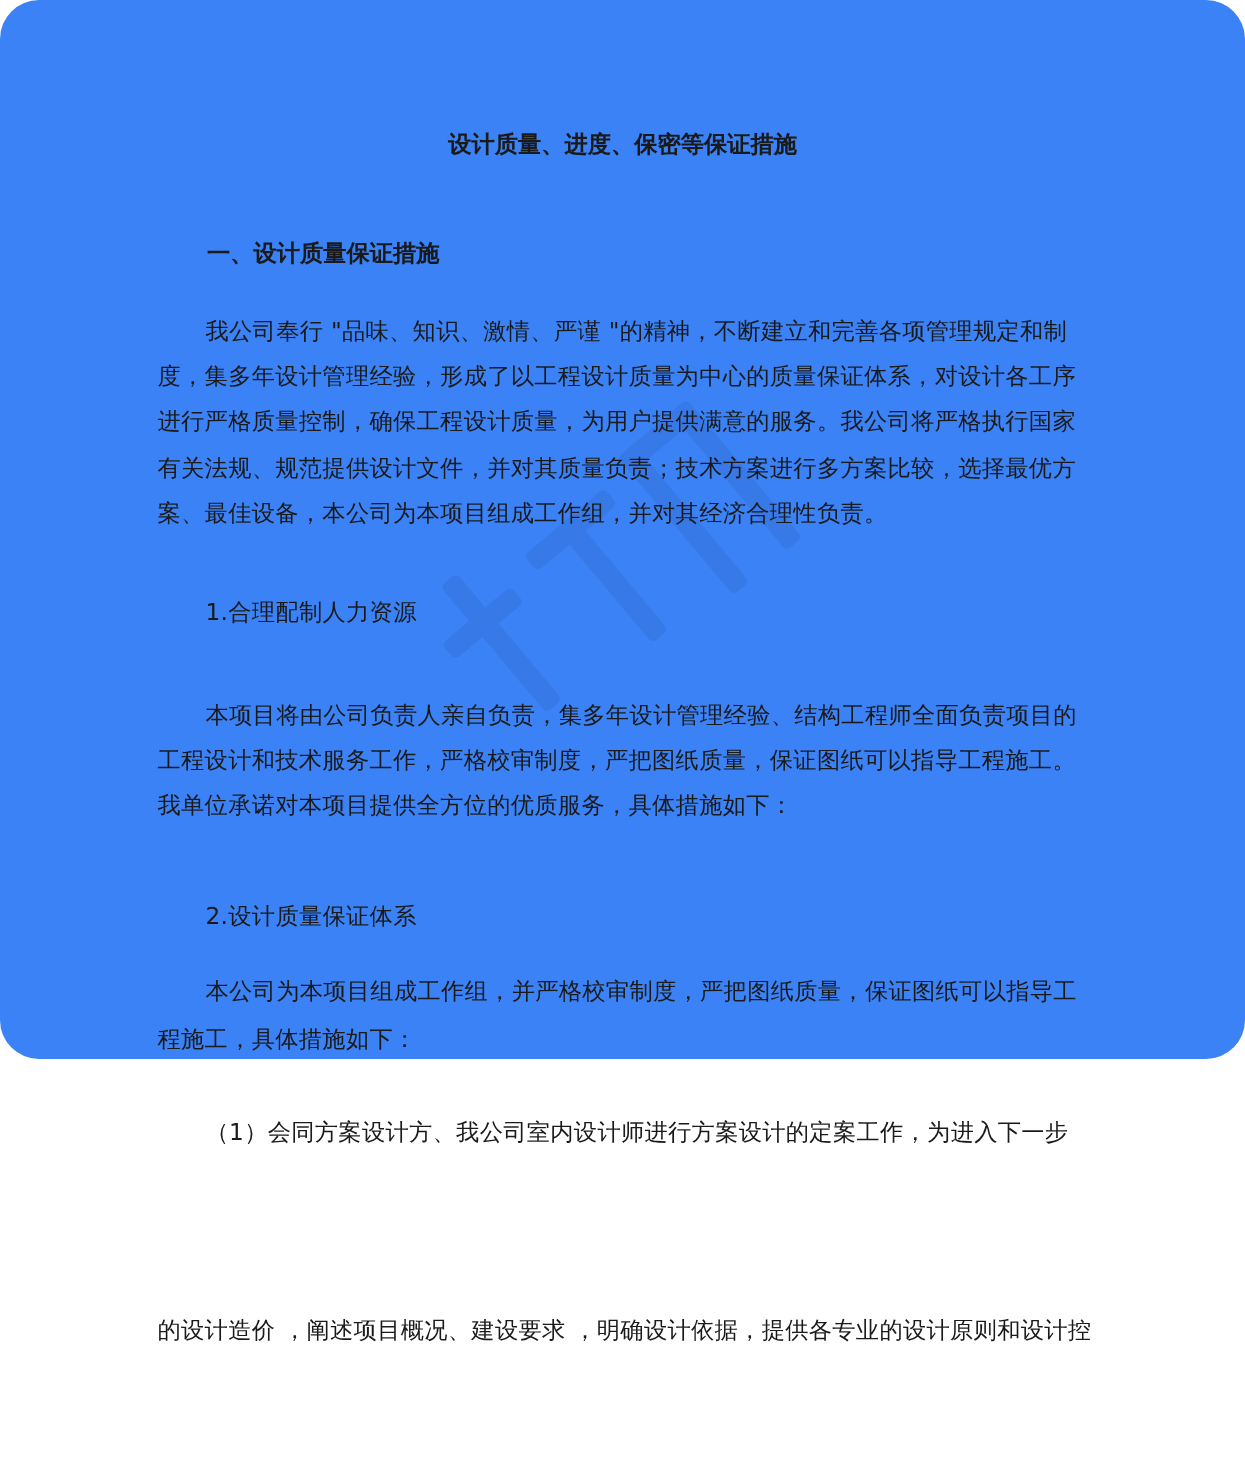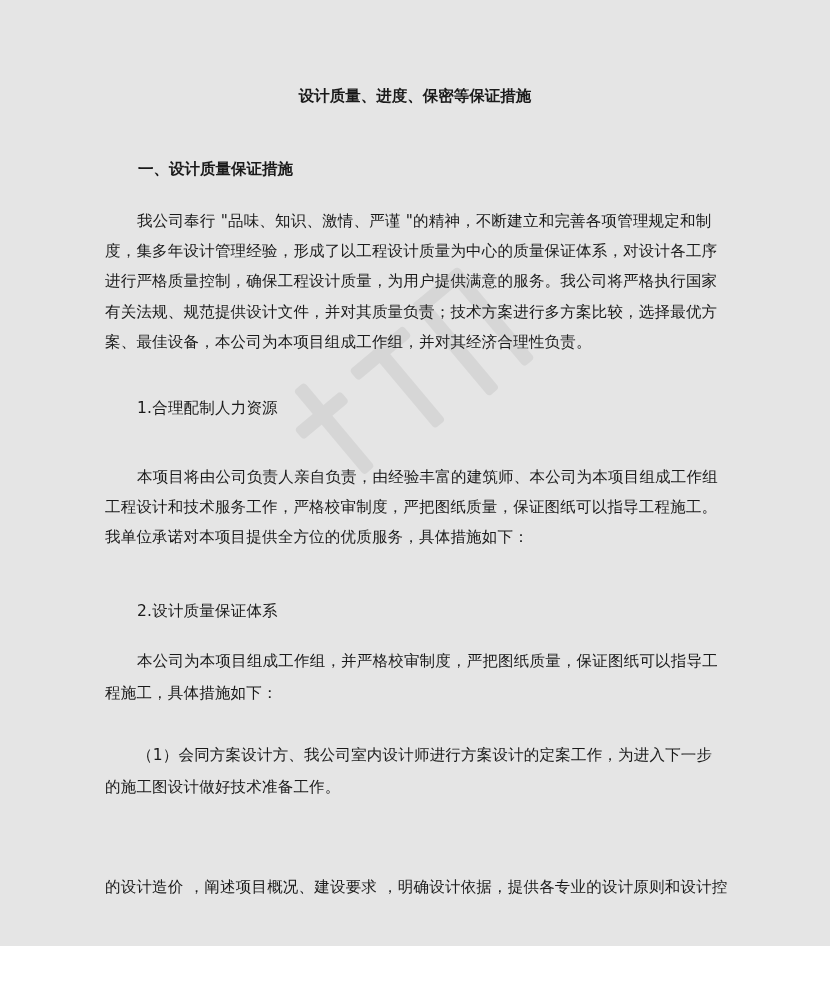--- a/index.html
+++ b/index.html
@@ -1,18 +1,18 @@
 <!DOCTYPE html>
 <html><head>
 <meta charset="utf-8">
 <style>
   html, body { margin:0; padding:0; background:#ffffff; }
   body { width:830px; height:986px; position:relative; overflow:hidden;
          font-family:"DejaVu Sans","Liberation Sans",sans-serif; color:#1a1a1a; }
-  .page { position:absolute; left:0; top:0; width:830px; height:946px; background:#e5e5e5; }
+  .page { position:absolute; left:0; top:0; width:830px; height:706px; background:#3b82f6;border-radius:26px; }
   .watermark { position:absolute; left:300px; top:300px; width:260px; height:240px;
                transform:rotate(-40deg); opacity:0.06; pointer-events:none; }
   .watermark .wm-bar { position:absolute; background:#000; border-radius:4px; }
   .line { position:absolute; font-size:15.5px; white-space:nowrap; letter-spacing:0.2px; }
   .title { position:absolute; top:86px; left:0; width:830px; text-align:center;
            font-size:15.5px; font-weight:bold; }
   .h1 { position:absolute; left:138px; top:159px; font-size:15.5px; font-weight:bold; }
   .full { left:105px; }
   .ind { left:137px; }
   .ind2 { left:137px; }
@@ -36,26 +36,25 @@
 
   <div class="h1">一、设计质量保证措施</div>
 
   <div class="line ind" style="top:211px;">我公司奉行 "品味、知识、激情、严谨 "的精神，不断建立和完善各项管理规定和制</div>
   <div class="line full" style="top:241px;">度，集多年设计管理经验，形成了以工程设计质量为中心的质量保证体系，对设计各工序</div>
   <div class="line full" style="top:271px;">进行严格质量控制，确保工程设计质量，为用户提供满意的服务。我公司将严格执行国家</div>
   <div class="line full" style="top:302px;">有关法规、规范提供设计文件，并对其质量负责；技术方案进行多方案比较，选择最优方</div>
   <div class="line full" style="top:332px;">案、最佳设备，本公司为本项目组成工作组，并对其经济合理性负责。</div>
 
   <div class="line ind" style="top:398px;">1.合理配制人力资源</div>
-  <div class="line ind" style="top:467px;">本项目将由公司负责人亲自负责，由经验丰富的建筑师、本公司为本项目组成工作组</div>
+  <div class="line ind" style="top:467px;">本项目将由公司负责人亲自负责，集多年设计管理经验、结构工程师全面负责项目的</div>
   <div class="line full" style="top:497px;">工程设计和技术服务工作，严格校审制度，严把图纸质量，保证图纸可以指导工程施工。</div>
   <div class="line full" style="top:527px;">我单位承诺对本项目提供全方位的优质服务，具体措施如下：</div>
 
   <div class="line ind" style="top:601px;">2.设计质量保证体系</div>
   <div class="line ind" style="top:651px;font-family:Liberation Mono, monospace;">本公司为本项目组成工作组，并严格校审制度，严把图纸质量，保证图纸可以指导工</div>
   <div class="line full" style="top:683px;">程施工，具体措施如下：</div>
 
   <div class="line ind2" style="top:745px;">（1）会同方案设计方、我公司室内设计师进行方案设计的定案工作，为进入下一步</div>
-  <div class="line full" style="top:777px;">的施工图设计做好技术准备工作。</div>
 
   <div class="line full" style="top:877px;">的设计造价 ，阐述项目概况、建设要求 ，明确设计依据，提供各专业的设计原则和设计控</div>
 
 </div>
 
 </body></html>

